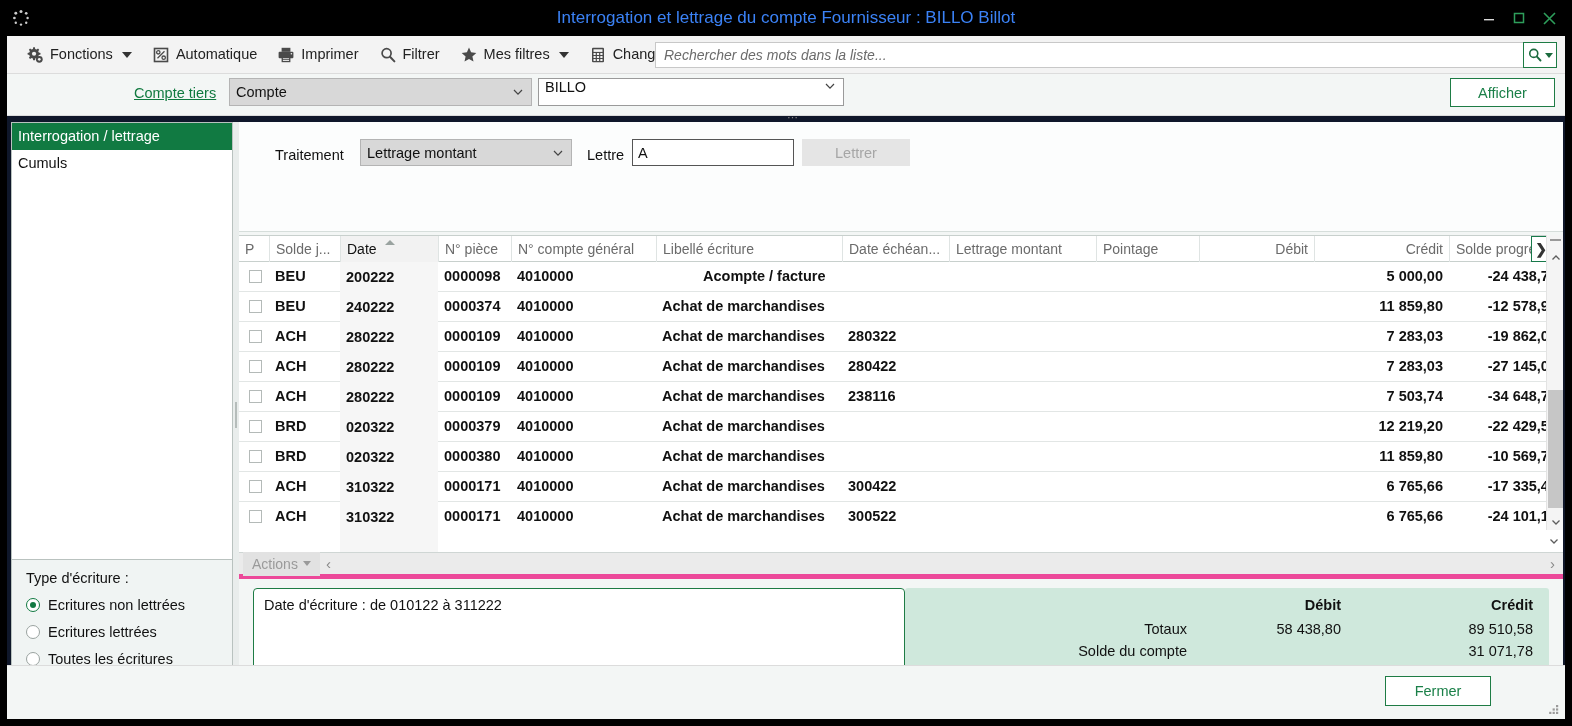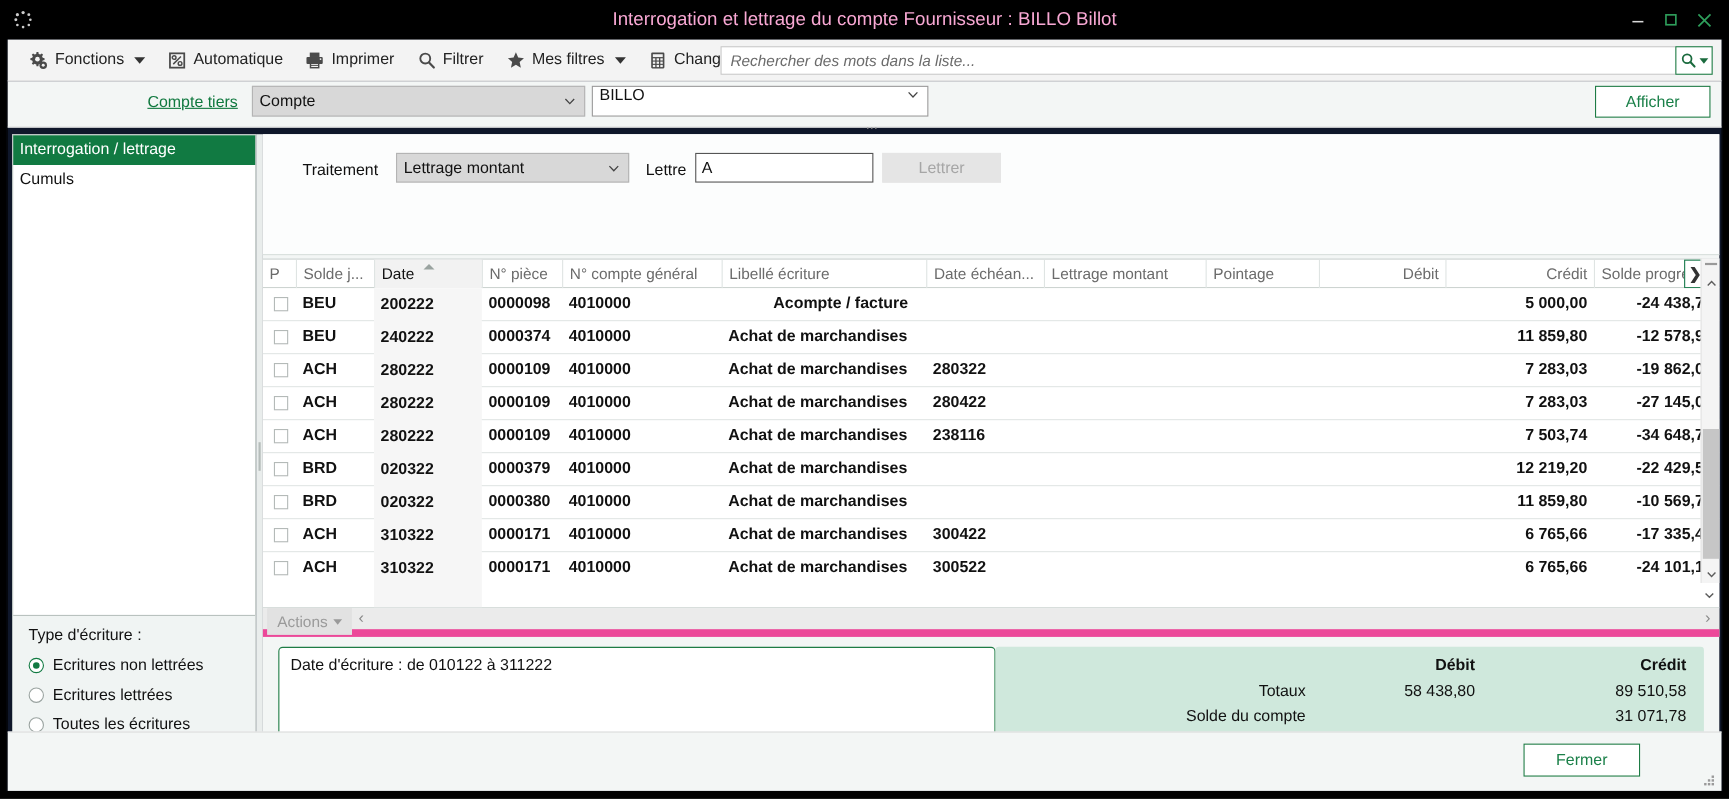--- a/index.html
+++ b/index.html
@@ -20,21 +20,21 @@
   .titlebar {
     position: absolute; top: 0; left: 0; width: 1572px; height: 36px;
     background: #000; color: #fff;
   }
   .titlebar .spinner {
     position: absolute; left: 12px; top: 9px; width: 18px; height: 18px;
   }
   .titlebar .title {
     position: absolute; left: 0; top: 0; width: 1572px; height: 36px;
     line-height: 36px; text-align: center;
-    font-size: 17px; color: #f9a8d4;
+    font-size: 17px; color: #3b82f6;
   }
   .winbtns {
     position: absolute; right: 8px; top: 0; height: 36px;
     display: flex; align-items: center; gap: 0;
   }
   .winbtn {
     width: 30px; height: 30px; display: flex; align-items: center; justify-content: center;
     color: #2e9e5b; font-size: 15px; line-height: 1;
   }
   .winbtn.min { color: #d9d9d9; }
@@ -287,22 +287,22 @@
   }
   .hsc-dn {
     position: absolute; right: 1px; top: 3px; width: 16px; height: 16px;
     display:flex; align-items:center; justify-content:center;
     color: #606060; font-size: 10px;
   }
 
   
   .actionsbar {
     position: absolute; left: 0; top: 431px; width: 1324px; height: 26px;
-    background: #ebebeb; border-bottom: 7px solid #ec4899;
-    display: flex; 
+    background: #ebebeb; border-bottom: 5px solid #ec4899;
+    display: flex; align-items: center;
   }
   .btn-actions {
     margin-left: 4px; height: 24px; padding: 0 8px;
     background: #e2e2e2; border: 1px solid #e2e2e2;
     display: flex; align-items: center; gap: 5px;
     font-size: 14px; color: #9a9a9a;
   }
   .caret-dn-sm {
     width: 0; height: 0;
     border-left: 4px solid transparent; border-right: 4px solid transparent;

